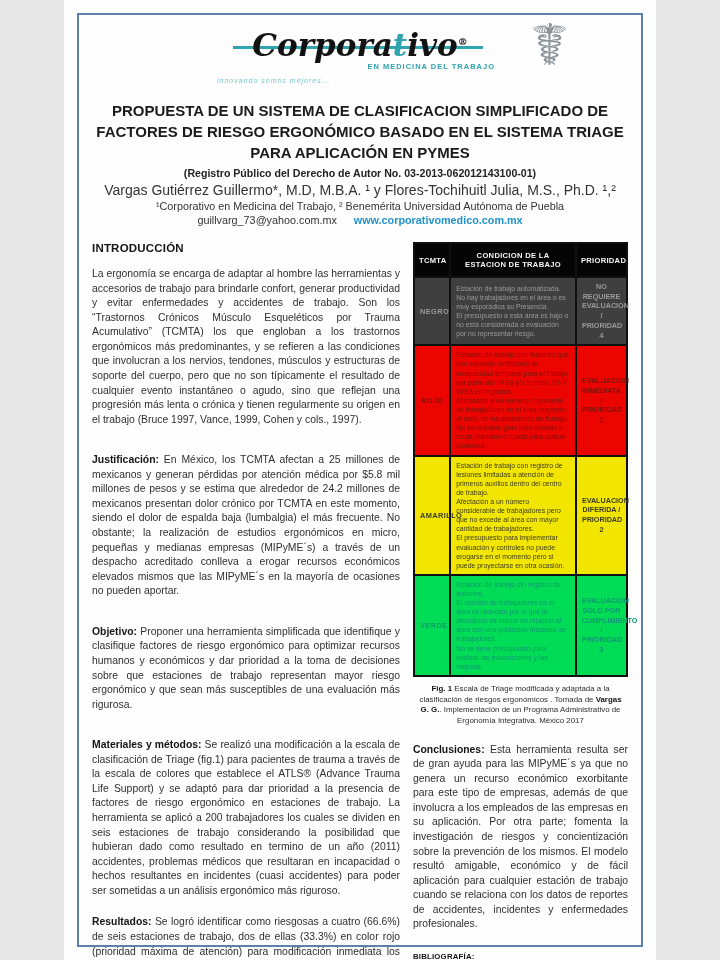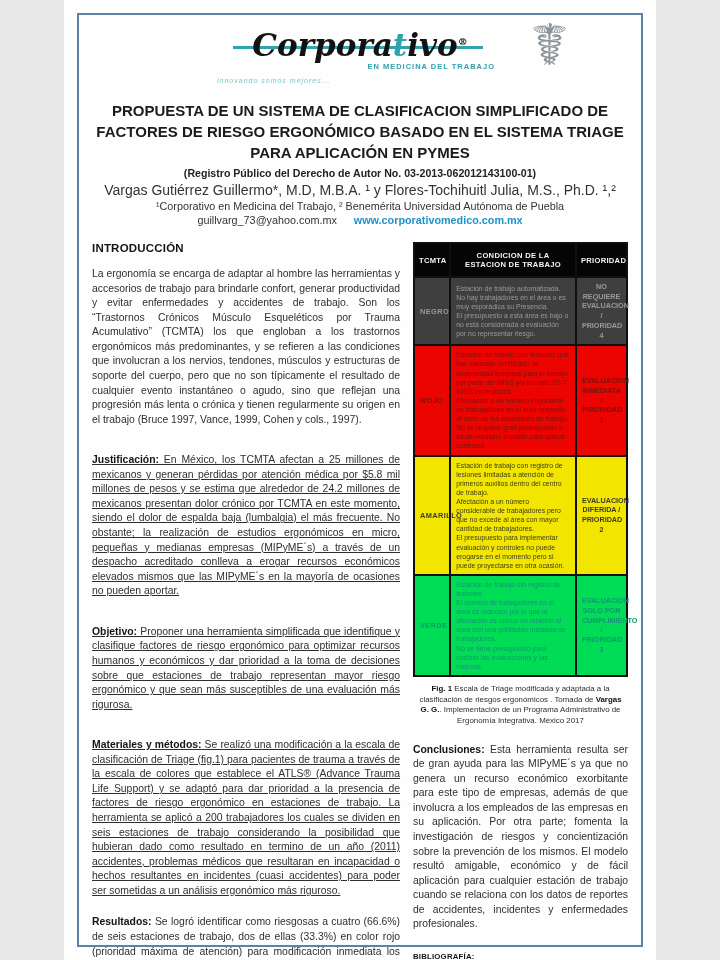--- a/index.html
+++ b/index.html
@@ -36,21 +36,21 @@
 
   
   .cols{display:flex;gap:13px;margin-top:16px;}
   .col-left{width:308px;flex:none;}
   .col-right{flex:1;min-width:0;}
 
   .h-intro{font-weight:bold;font-size:11.5px;color:#141414;margin:0 0 13px 0;letter-spacing:.2px;}
   .para{font-size:10.4px;line-height:1.4;text-align:justify;color:#2f2f2f;margin:0 0 15px 0;}
   .para b{color:#141414;}
   .sect{margin-bottom:17px;}
-  .sect.gap-lg{margin-top:26px;text-decoration:underline;}
+  .sect.gap-lg{margin-top:26px;}
 
   
   table.triage{width:100%;border-collapse:collapse;border:2px solid #101010;table-layout:fixed;}
   table.triage td,table.triage th{border:2px solid #101010;vertical-align:middle;padding:4px 5px;}
   table.triage th{background:#050505;color:#f4f4f4;font-size:7.6px;font-weight:bold;
     text-align:center;letter-spacing:.3px;padding:7px 4px;}
   td.c-color{text-align:center;font-size:7.4px;font-weight:bold;letter-spacing:.4px;}
   td.c-cond{font-size:6.9px;line-height:1.32;white-space:pre-line;text-align:left;padding:5px 7px;}
   td.c-prio{text-align:center;font-size:7.2px;font-weight:bold;line-height:1.35;}
 

